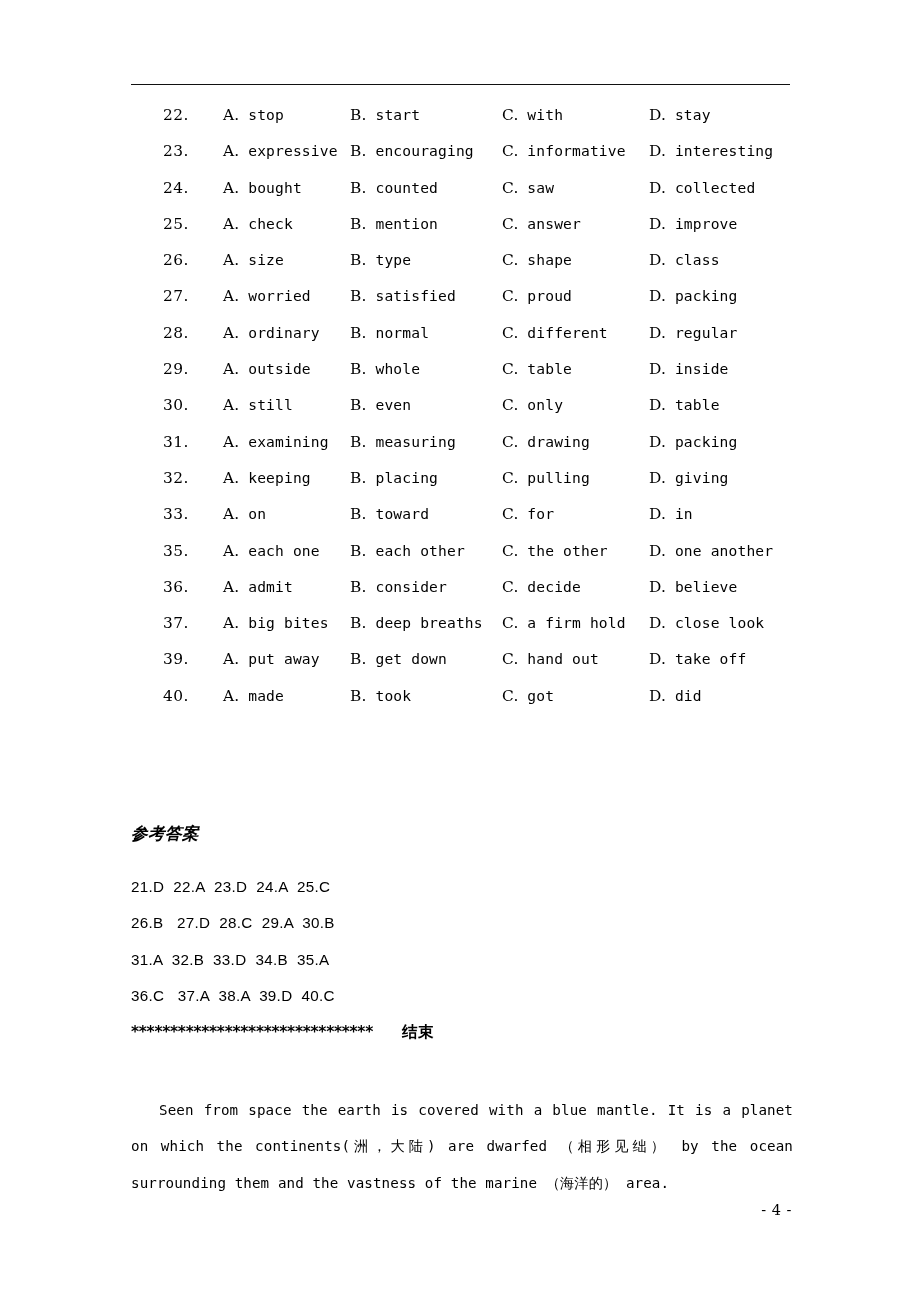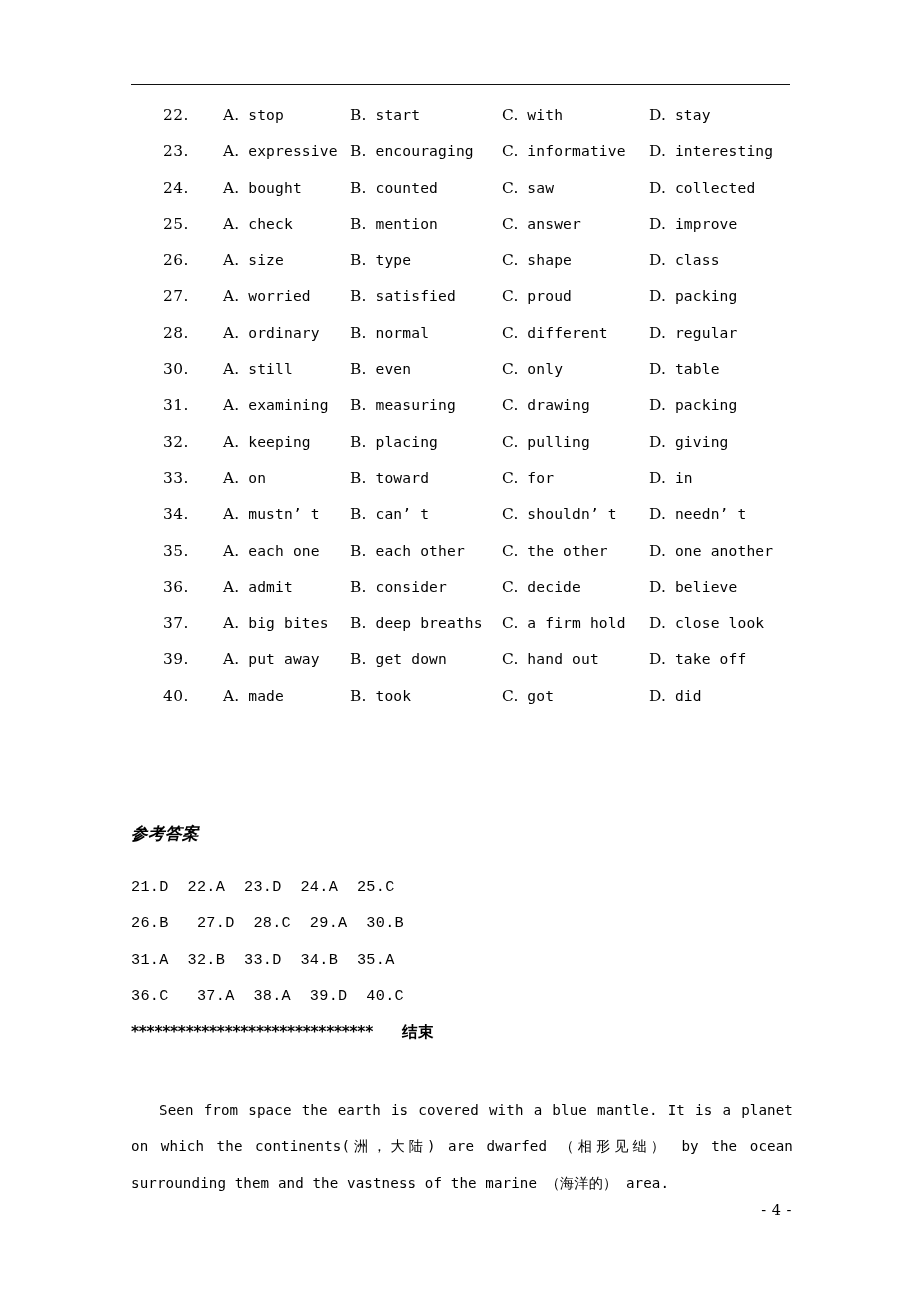--- a/index.html
+++ b/index.html
@@ -83,21 +83,21 @@
     font-style: italic;
   }
   .answers-list {
     position: absolute;
     left: 131px;
     top: 878px;
     width: 660px;
   }
   .ans-row {
     height: 36.3px;
-    font-family: Liberation Mono, monospace;
+    font-family: Liberation Sans, sans-serif;
     font-size: 15.2px;
     white-space: pre;
     letter-spacing: 0.3px;
   }
 
   
   .divider {
     position: absolute;
     left: 131px;
     top: 1022px;
@@ -197,20 +197,27 @@
     </div>
 
     <div class="q-row">
       <span class="q-num">28.</span>
       <span class="opt opt-a"><span class="lbl">A.</span> <span>ordinary</span></span>
       <span class="opt opt-b"><span class="lbl">B.</span> <span>normal</span></span>
       <span class="opt opt-c"><span class="lbl">C.</span> <span>different</span></span>
       <span class="opt opt-d"><span class="lbl">D.</span> <span>regular</span></span>
     </div>
 
+    <div class="q-row">
+      <span class="q-num">29.</span>
+      <span class="opt opt-a"><span class="lbl">A.</span> <span>outside</span></span>
+      <span class="opt opt-b"><span class="lbl">B.</span> <span>whole</span></span>
+      <span class="opt opt-c"><span class="lbl">C.</span> <span>table</span></span>
+      <span class="opt opt-d"><span class="lbl">D.</span> <span>inside</span></span>
+    </div>
 
     <div class="q-row">
       <span class="q-num">30.</span>
       <span class="opt opt-a"><span class="lbl">A.</span> <span>still</span></span>
       <span class="opt opt-b"><span class="lbl">B.</span> <span>even</span></span>
       <span class="opt opt-c"><span class="lbl">C.</span> <span>only</span></span>
       <span class="opt opt-d"><span class="lbl">D.</span> <span>table</span></span>
     </div>
 
     <div class="q-row">
@@ -230,27 +237,20 @@
     </div>
 
     <div class="q-row">
       <span class="q-num">33.</span>
       <span class="opt opt-a"><span class="lbl">A.</span> <span>on</span></span>
       <span class="opt opt-b"><span class="lbl">B.</span> <span>toward</span></span>
       <span class="opt opt-c"><span class="lbl">C.</span> <span>for</span></span>
       <span class="opt opt-d"><span class="lbl">D.</span> <span>in</span></span>
     </div>
 
-    <div class="q-row">
-      <span class="q-num">34.</span>
-      <span class="opt opt-a"><span class="lbl">A.</span> <span>mustn’ t</span></span>
-      <span class="opt opt-b"><span class="lbl">B.</span> <span>can’ t</span></span>
-      <span class="opt opt-c"><span class="lbl">C.</span> <span>shouldn’ t</span></span>
-      <span class="opt opt-d"><span class="lbl">D.</span> <span>needn’ t</span></span>
-    </div>
 
     <div class="q-row">
       <span class="q-num">35.</span>
       <span class="opt opt-a"><span class="lbl">A.</span> <span>each one</span></span>
       <span class="opt opt-b"><span class="lbl">B.</span> <span>each other</span></span>
       <span class="opt opt-c"><span class="lbl">C.</span> <span>the other</span></span>
       <span class="opt opt-d"><span class="lbl">D.</span> <span>one another</span></span>
     </div>
 
     <div class="q-row">

